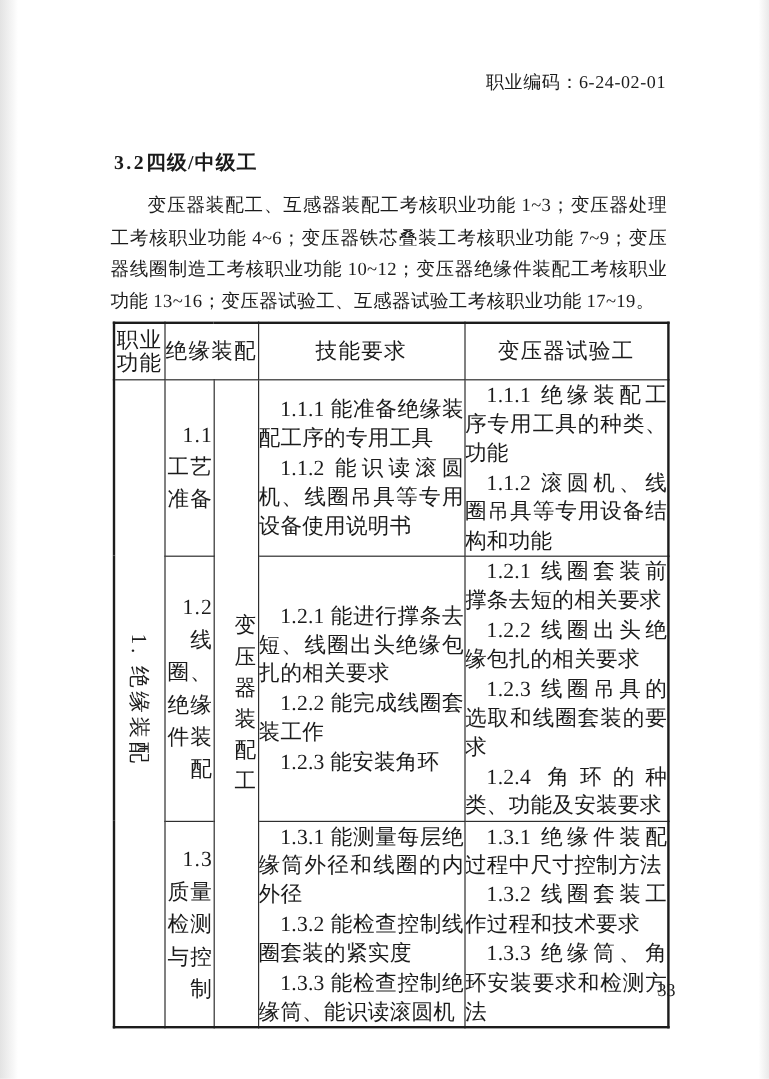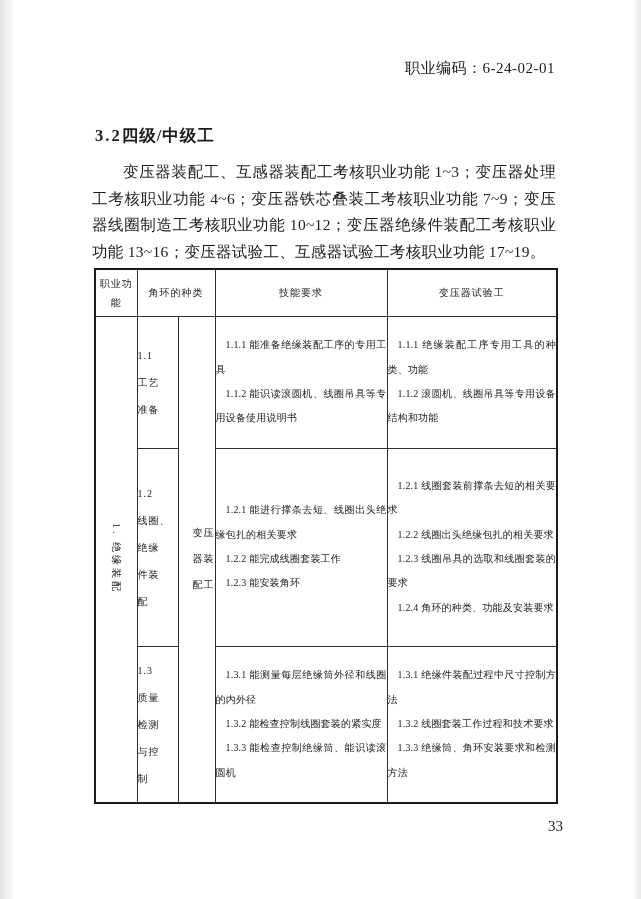--- a/index.html
+++ b/index.html
@@ -32,21 +32,21 @@
   .intro {
     position: absolute; top: 159px; left: 92px; width: 464px;
     font-size: 15.5px; line-height: 26.7px;
     text-align: justify; text-indent: 2em;
     margin: 0; letter-spacing: 0.3px;
   }
   table.qual {
     position: absolute; left: 94px; top: 268px;
     width: 462px; table-layout: fixed;
     border-collapse: collapse;
-    font-size: 10px;
+    font-size: 18px;
     border-radius: 13px;
   }
   table.qual td, table.qual th {
     border: 1px solid #2e2e2e;
     padding: 0;
     font-weight: normal;
     vertical-align: middle;
     overflow: hidden;
   }
   table.qual { border: 2px solid #1c1c1c; }
@@ -57,21 +57,21 @@
   th.hd { text-align: center; line-height: 19px; letter-spacing: 1px; }
   td.func { text-align: center; }
   .vertical {
     display: inline-block;
     writing-mode: vertical-rl;
     text-orientation: sideways;
     letter-spacing: 3px;
     white-space: nowrap;
   }
   td.content {
-    text-align: left;
+    text-align: right;
     white-space: pre-line;
     line-height: 27px;
     letter-spacing: 1px;
   }
   td.worker {
     text-align: right;
     white-space: pre-line;
     line-height: 26px;
     letter-spacing: 1px;
   }
@@ -106,21 +106,21 @@
   <colgroup>
     <col style="width:42px">
       <col style="width:41px">
       <col style="width:37px">
       <col style="width:172px">
       <col style="width:170px">
   </colgroup>
   <tbody>
       <tr class="hdr">
     <th class="hd">职业功能</th>
-    <th class="hd" colspan="2">角环的种类</th>
+    <th class="hd" colspan="2">绝缘装配</th>
     <th class="hd">技能要求</th>
     <th class="hd">变压器试验工</th>
   </tr>
   <tr class="r1">
     <td class="func" rowspan="3">
       <span class="vertical">1. 绝缘装配</span>
     </td>
     <td class="content">1.1
 工艺
 准备</td>

